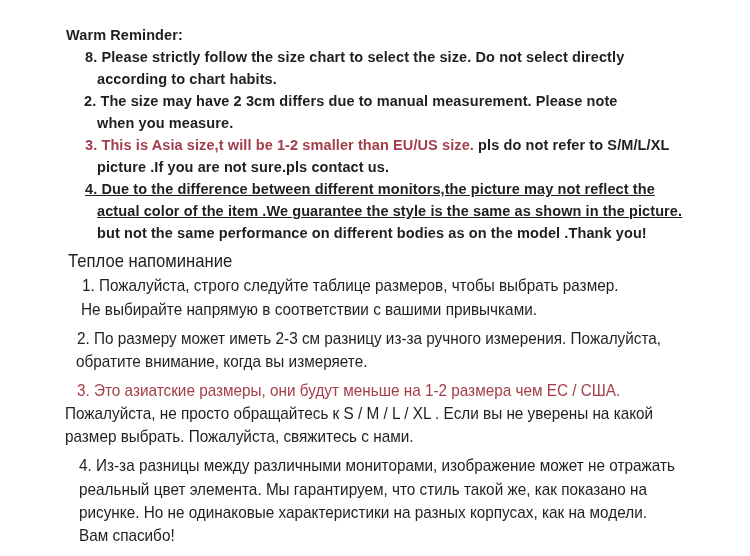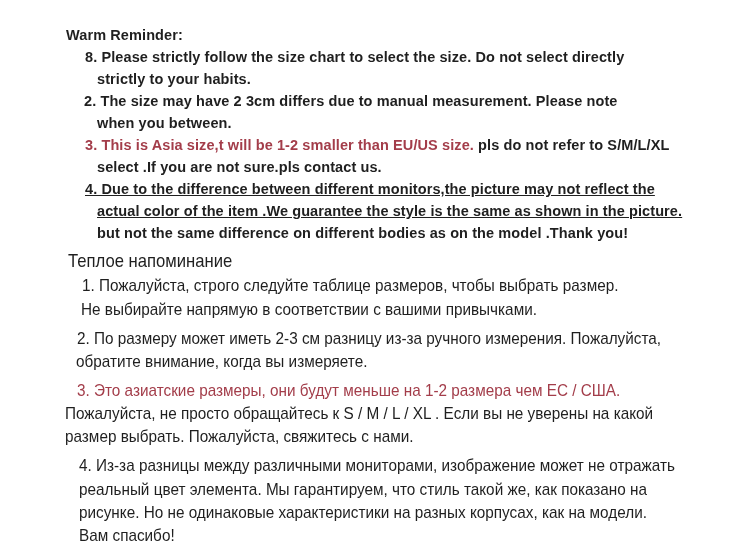--- a/index.html
+++ b/index.html
@@ -42,33 +42,33 @@
 </style>
 </head>
 <body>
 
 <div id="screen">
 
   <div>
     <div class="en-line" style="left:66px; top:27px;">Warm Reminder:</div>
 
     <div class="en-line" style="left:85px; top:49px;">8. Please strictly follow the size chart to select the size. Do not select directly</div>
-    <div class="en-line" style="left:97px; top:71px;">strictly to your habits.</div>
+    <div class="en-line" style="left:97px; top:71px;">according to chart habits.</div>
 
     <div class="en-line" style="left:84px; top:93px;">2. The size may have 2 3cm differs due to manual measurement. Please note</div>
-    <div class="en-line" style="left:97px; top:115px;">when you between.</div>
+    <div class="en-line" style="left:97px; top:115px;">when you measure.</div>
 
     <div class="en-line" style="left:85px; top:137px;">
       <span class="red">3. This is Asia size,t will be 1-2 smaller than EU/US size.</span><span> pls do not refer to S/M/L/XL</span>
     </div>
-    <div class="en-line" style="left:97px; top:159px;">select .If you are not sure.pls contact us.</div>
+    <div class="en-line" style="left:97px; top:159px;">picture .If you are not sure.pls contact us.</div>
 
     <div class="en-line" style="left:85px; top:181px;text-decoration:underline;">4. Due to the difference between different monitors,the picture may not reflect the</div>
     <div class="en-line" style="left:97px; top:203px;text-decoration:underline;">actual color of the item .We guarantee the style is the same as shown in the picture.</div>
-    <div class="en-line" style="left:97px; top:225px;">but not the same difference on different bodies as on the model .Thank you!</div>
+    <div class="en-line" style="left:97px; top:225px;">but not the same performance on different bodies as on the model .Thank you!</div>
   </div>
 
   <div>
     <div class="ru-line ru-title" style="left:68px; top:250px;">Теплое напоминание</div>
 
     <div class="ru-line" style="left:82px; top:276px;">1. Пожалуйста, строго следуйте таблице размеров, чтобы выбрать размер.</div>
     <div class="ru-line" style="left:81px; top:300px;">Не выбирайте напрямую в соответствии с вашими привычками.</div>
 
     <div class="ru-line" style="left:77px; top:329px;">2. По размеру может иметь 2-3 см разницу из-за ручного измерения. Пожалуйста,</div>
     <div class="ru-line" style="left:76px; top:352px;">обратите внимание, когда вы измеряете.</div>

